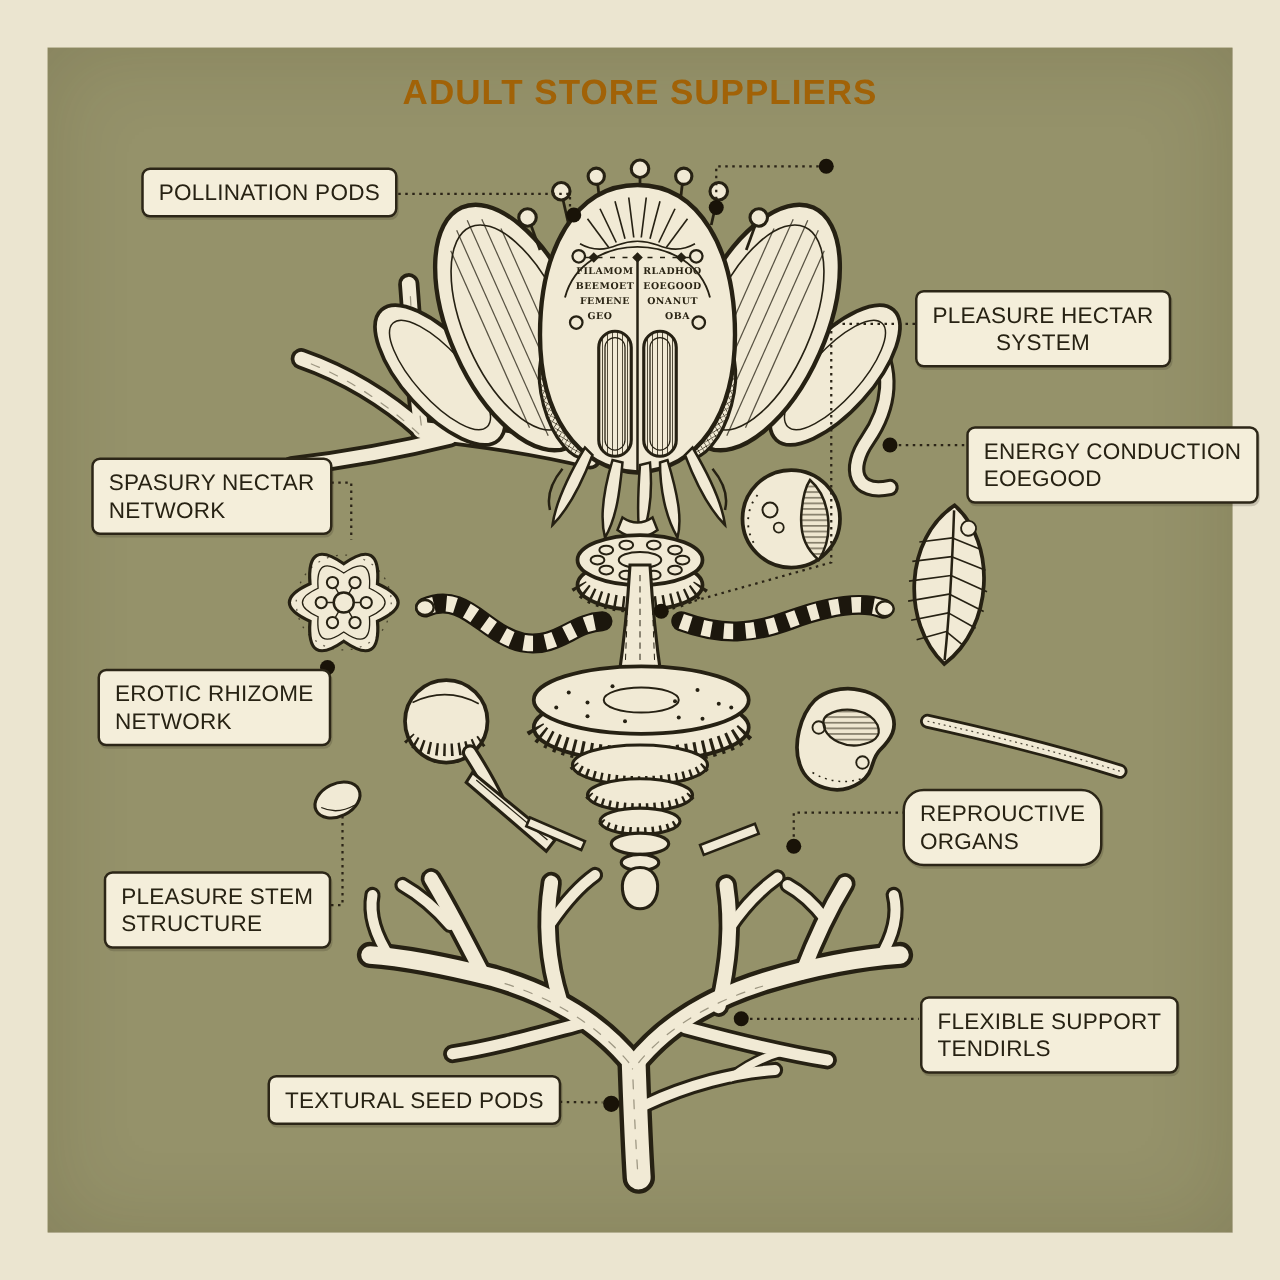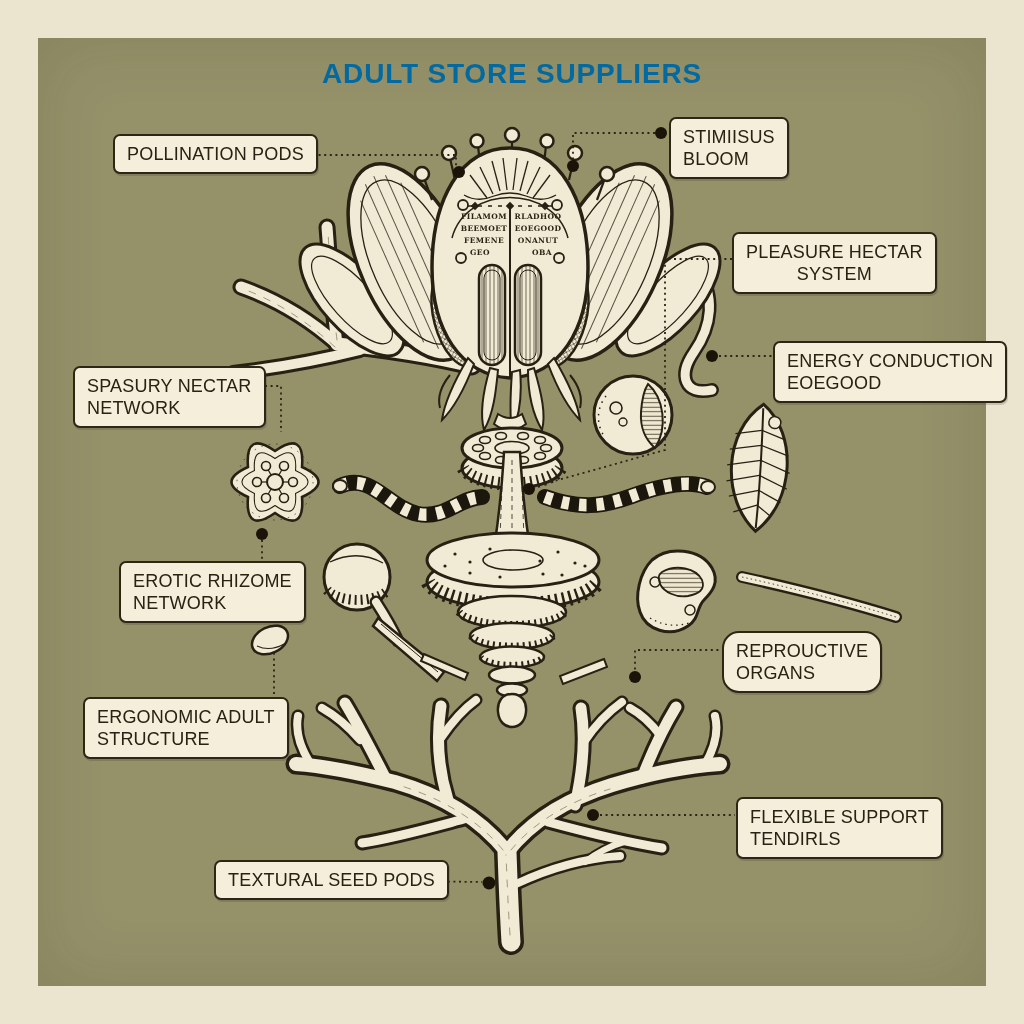--- a/index.html
+++ b/index.html
@@ -1,21 +1,21 @@
 <!DOCTYPE html>
 <html><head>
 <meta charset="utf-8">
 <style>
   html,body{margin:0;padding:0;background:#ebe5d0;}
   .poster{position:relative;width:1024px;height:1024px;background:#ebe5d0;overflow:hidden;
           font-family:"Liberation Sans",sans-serif;}
   .panel{position:absolute;left:38px;top:38px;right:38px;bottom:38px;background:#95926a;
          box-shadow:inset 0 0 70px rgba(40,35,15,.14);}
   .title{position:absolute;left:0;right:0;top:58px;text-align:center;
-         font-size:28px;font-weight:bold;letter-spacing:.8px;color:#0369a1;}
+         font-size:28px;font-weight:bold;letter-spacing:.8px;color:#a16207;}
   .label{position:absolute;background:#f4eeda;border:2px solid #2c2617;border-radius:7px;
          padding:7px 12px;font-size:18px;line-height:22px;color:#272213;
          white-space:pre-line;letter-spacing:.2px;box-shadow:1px 2px 0 rgba(40,35,20,.18);}
   svg{position:absolute;left:0;top:0;}
   .lead{fill:none;stroke:#2b2417;stroke-width:1.8;stroke-dasharray:2 3.6;}
   .ldot{fill:#191308;stroke:none;}
   .tube-o{fill:none;stroke:#262113;stroke-linecap:round;stroke-linejoin:round;}
   .tube-i{fill:none;stroke:#f1ead5;stroke-linecap:round;stroke-linejoin:round;}
   .grain{fill:none;stroke:#4a4430;stroke-width:1;stroke-dasharray:7 9;opacity:.5;stroke-linecap:round;}
   .shp{fill:#f1ead5;stroke:#262113;}
@@ -392,30 +392,28 @@
       <g>
           <path class="lead" d="M403,881 L482,882"></path>
           <circle class="ldot" cx="489" cy="883" r="6.5"></circle>
         </g>
     </g>
   </svg>
 
   <div class="title">ADULT STORE SUPPLIERS</div>
 
   <div class="label" style="left:113px;top:134px;">POLLINATION PODS</div>
-  <div class="label" style="left:669px;top:117px;">STIMIISUS
-BLOOM</div>
   <div class="label" style="left:732px;top:232px;text-align:center;">PLEASURE HECTAR
 SYSTEM</div>
   <div class="label" style="left:773px;top:341px;">ENERGY CONDUCTION
 EOEGOOD</div>
   <div class="label" style="left:73px;top:366px;">SPASURY NECTAR
 NETWORK</div>
-  <div class="label" style="left:78px;top:561px;margin-left:41px;">EROTIC RHIZOME
+  <div class="label" style="left:78px;top:535px;">EROTIC RHIZOME
 NETWORK</div>
-  <div class="label" style="left:83px;top:697px;">ERGONOMIC ADULT
+  <div class="label" style="left:83px;top:697px;">PLEASURE STEM
 STRUCTURE</div>
   <div class="label" style="left:722px;top:631px;border-radius:17px;">REPROUCTIVE
 ORGANS</div>
   <div class="label" style="left:736px;top:797px;">FLEXIBLE SUPPORT
 TENDIRLS</div>
   <div class="label" style="left:214px;top:860px;">TEXTURAL SEED PODS</div>
 </div>
 
 </body></html>

